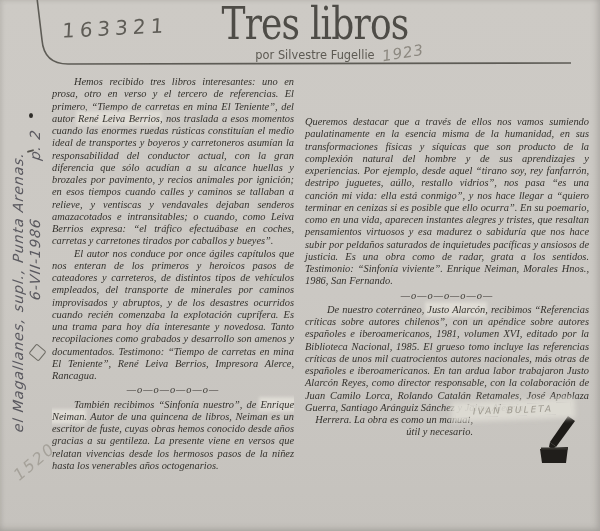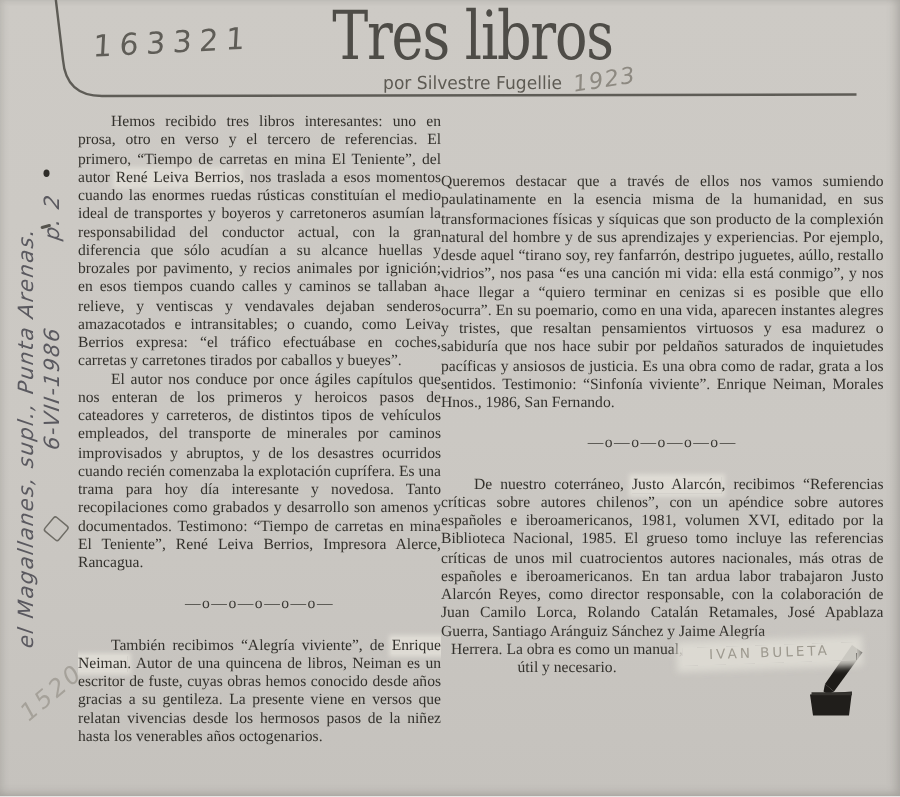--- a/index.html
+++ b/index.html
@@ -31,39 +31,40 @@
     transform:scaleX(.95);
   }
   .year-note{
     position:absolute; left:382px; top:44px;
     font-family:"DejaVu Sans", sans-serif; font-style:italic; font-size:15px;
     color:#8d8981; transform:rotate(-9deg); letter-spacing:1px;
   }
   
   .columns{
     position:absolute; left:52px; top:76px; width:537px;
-    display:flex; gap:0;
+    display:flex; gap:11px;
     font-size:10.4px; line-height:12.25px; text-align:justify;
     color:#33312c;
+    font-style:italic;
   }
   .col-left{width:242px; flex:none;}
   .col-right{flex:1; position:relative;}
   .para{margin:0; text-indent:22px;}
   .para.no-indent{text-indent:0;margin-top:40px;}
   .separator{
-    margin:15px 0; text-align:center; text-indent:0;
+    margin:2px 0; text-align:center; text-indent:0;
     letter-spacing:1px; color:#3a3833;
   }
   .sp-after{}
   .hl{
     background:#dedbd4; box-shadow:0 0 3px 2px #dedbd4;
   }
   
   .tail-row{display:flex; align-items:flex-start; margin-top:0;}
-  .tail-text{margin:0; width:168px; text-align:center; text-indent:0;}
+  .tail-text{margin:0; width:168px; text-align:right; text-indent:0;}
   .quill{margin-left:auto; margin-right:12px; margin-top:2px;}
   .stamp-note{
     position:absolute; right:18px; bottom:56px; width:116px; text-align:center;
     font-family:"DejaVu Sans", sans-serif; font-size:9px; letter-spacing:2px;
     color:#9d998f; background:rgba(222,219,212,.9);
     box-shadow:0 0 5px 4px rgba(222,219,212,.9);
     transform:rotate(-2deg); white-space:nowrap;
   }
   
   .vnote{
@@ -104,21 +105,21 @@
   <div class="article-title">Tres libros</div>
   <div class="byline">por Silvestre Fugellie</div>
   <div class="year-note">1923</div>
 
   <div class="columns">
 
     <div class="col-left">
       <p class="para"><span>Hemos recibido tres libros interesantes: uno en prosa, otro en verso y el tercero de referencias. El primero, “Tiempo de carretas en mina El Teniente”, del autor </span><span class="hl">René Leiva Berrios</span><span>, nos traslada a esos momentos cuando las enormes ruedas rústicas constituían el medio ideal de transportes y boyeros y carretoneros asumían la responsabilidad del conductor actual, con la gran diferencia que sólo acudían a su alcance huellas y brozales por pavimento, y recios animales por ignición; en esos tiempos cuando calles y caminos se tallaban a relieve, y ventiscas y vendavales dejaban senderos amazacotados e intransitables; o cuando, como Leiva Berrios expresa: “el tráfico efectuábase en coches, carretas y carretones tirados por caballos y bueyes”.</span></p>
       <p class="para">El autor nos conduce por once ágiles capítulos que nos enteran de los primeros y heroicos pasos de cateadores y carreteros, de distintos tipos de vehículos empleados, del transporte de minerales por caminos improvisados y abruptos, y de los desastres ocurridos cuando recién comenzaba la explotación cuprífera. Es una trama para hoy día interesante y novedosa. Tanto recopilaciones como grabados y desarrollo son amenos y documentados. Testimono: “Tiempo de carretas en mina El Teniente”, René Leiva Berrios, Impresora Alerce, Rancagua.</p>
       <p class="para separator">—o—o—o—o—o—</p>
-      <p class="para"><span>También recibimos “Alegría viviente”, de </span><span class="hl">Enrique Neiman</span><span>. Autor de una quincena de libros, Neiman es un escritor de fuste, cuyas obras hemos conocido desde años gracias a su gentileza. La presente viene en versos que relatan vivencias desde los hermosos pasos de la niñez hasta los venerables años octogenarios.</span></p>
+      <p class="para"><span>También recibimos “Sinfonía nuestro”, de </span><span class="hl">Enrique Neiman</span><span>. Autor de una quincena de libros, Neiman es un escritor de fuste, cuyas obras hemos conocido desde años gracias a su gentileza. La presente viene en versos que relatan vivencias desde los hermosos pasos de la niñez hasta los venerables años octogenarios.</span></p>
     </div>
 
     <div class="col-right">
       <p class="para no-indent">Queremos destacar que a través de ellos nos vamos sumiendo paulatinamente en la esencia misma de la humanidad, en sus transformaciones físicas y síquicas que son producto de la complexión natural del hombre y de sus aprendizajes y experiencias. Por ejemplo, desde aquel “tirano soy, rey fanfarrón, destripo juguetes, aúllo, restallo vidrios”, nos pasa “es una canción mi vida: ella está conmigo”, y nos hace llegar a “quiero terminar en cenizas si es posible que ello ocurra”. En su poemario, como en una vida, aparecen instantes alegres y tristes, que resaltan pensamientos virtuosos y esa madurez o sabiduría que nos hace subir por peldaños saturados de inquietudes pacíficas y ansiosos de justicia. Es una obra como de radar, grata a los sentidos. Testimonio: “Sinfonía viviente”. Enrique Neiman, Morales Hnos., 1986, San Fernando.</p>
       <p class="para separator">—o—o—o—o—o—</p>
       <p class="para sp-after"><span>De nuestro coterráneo, </span><span class="hl">Justo Alarcón</span><span>, recibimos “Referencias críticas sobre autores chilenos”, con un apéndice sobre autores españoles e iberoamericanos, 1981, volumen XVI, editado por la Biblioteca Nacional, 1985. El grueso tomo incluye las referencias críticas de unos mil cuatrocientos autores nacionales, más otras de españoles e iberoamericanos. En tan ardua labor trabajaron Justo Alarcón Reyes, como director responsable, con la colaboración de Juan Camilo Lorca, Rolando Catalán Retamales, José Apablaza Guerra, Santiago Aránguiz Sánchez y Jaime Alegría</span></p>
 
       <div class="tail-row">
         <p class="tail-text">Herrera. La obra es como un manual, útil y necesario.</p>
         <svg class="quill" width="42" height="50" viewBox="0 0 42 50" aria-hidden="true">

